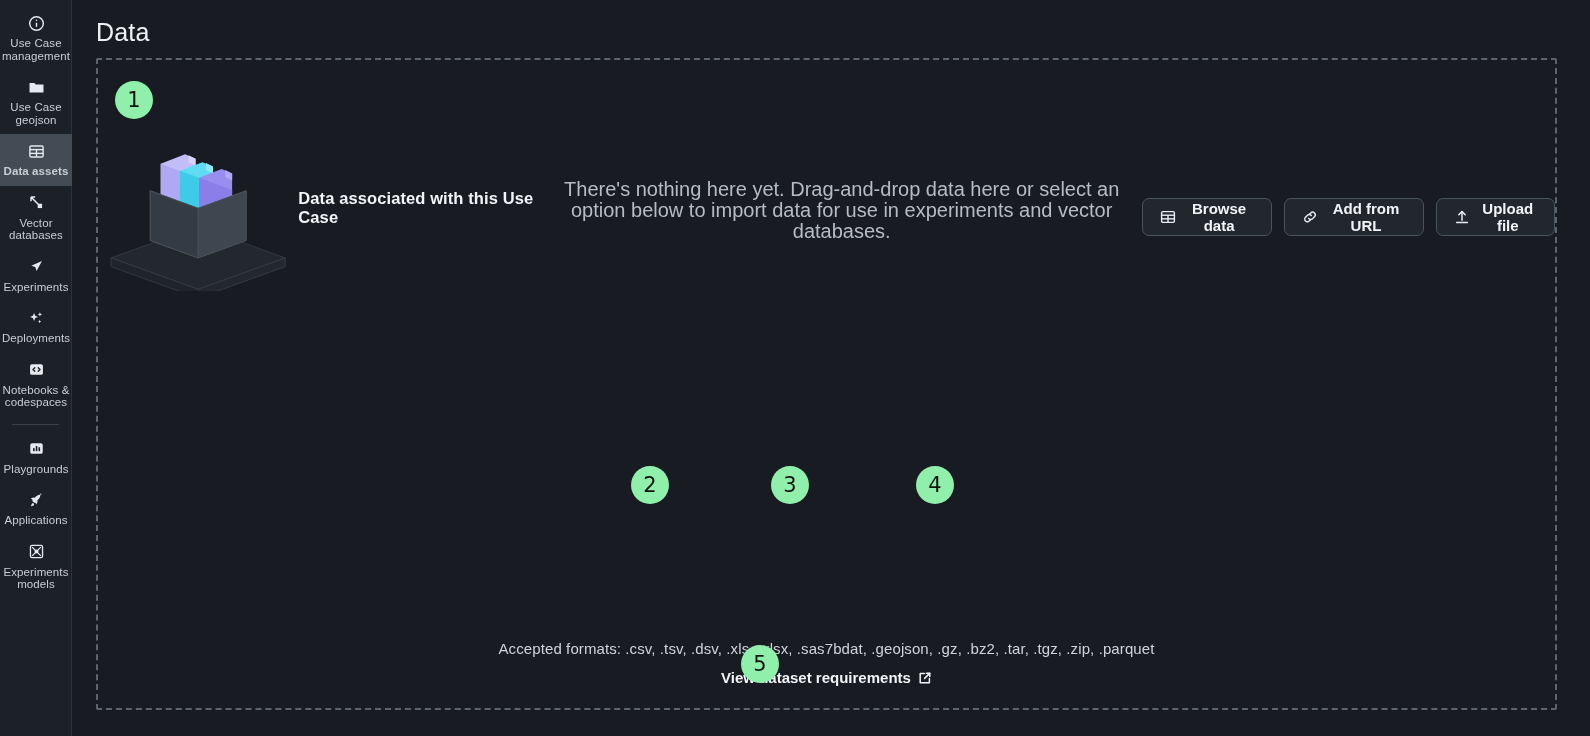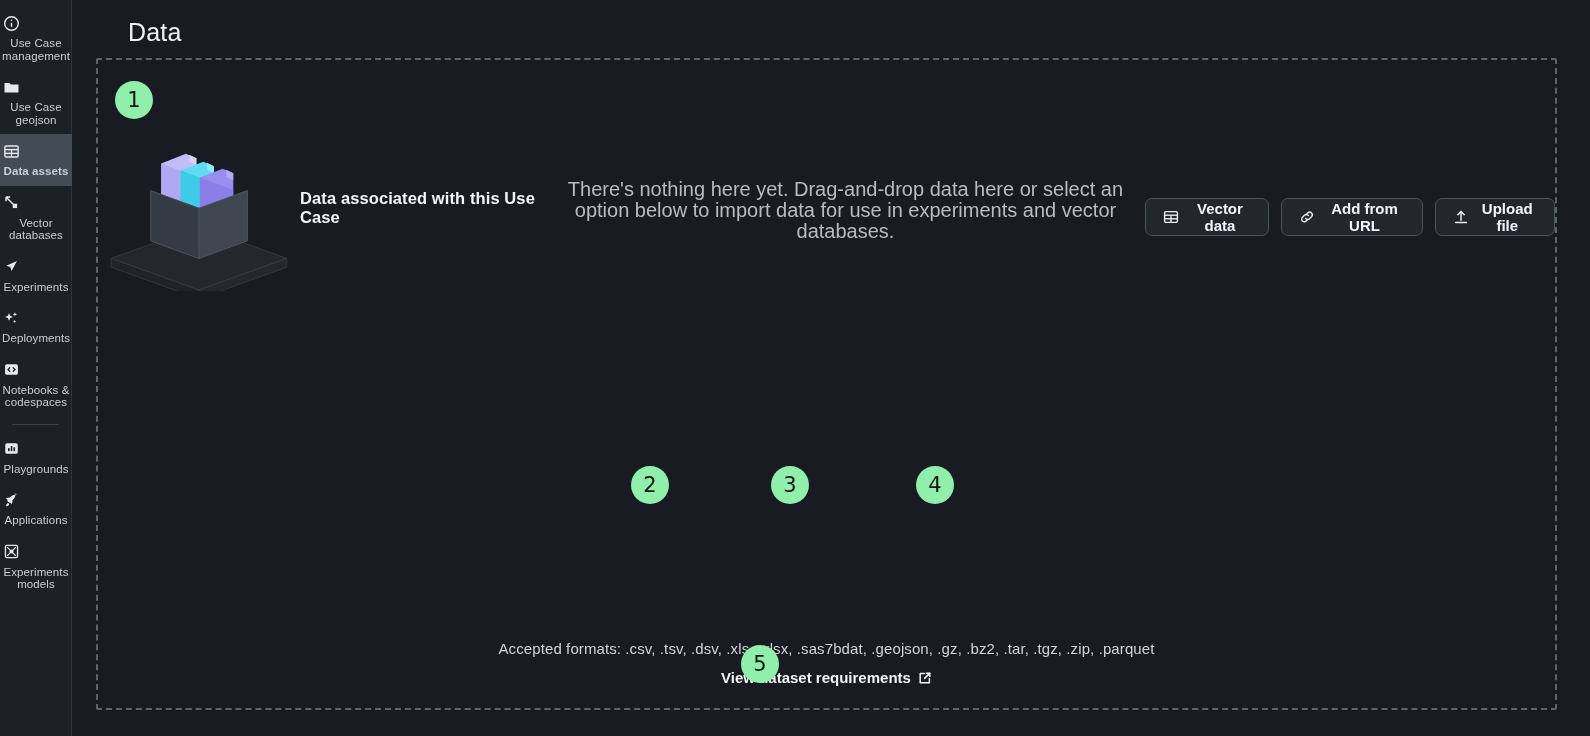--- a/index.html
+++ b/index.html
@@ -16,21 +16,21 @@
     width: 72px; height: 736px;
     background: #1c2027;
     border-right: 1px solid #2c323a;
     padding-top: 6px;
     flex: 0 0 72px;
     position: relative;
   }
   .nav-item {
     width: 72px;
     padding: 8px 2px 8px 2px;
-    display: flex; flex-direction: column; 
+    display: flex; flex-direction: column; align-items: center;
     gap: 5px;
     cursor: pointer;
     color: #c7ccd3;
   }
   .nav-item.active { background: #434b54; font-weight: bold; }
   .nav-item .ico {
     width: 18px; height: 18px;
     display: flex; align-items: center; justify-content: center;
     color: #e6e9ed;
   }
@@ -53,21 +53,20 @@
     background: #181c22;
     padding: 0;
   }
   .page-title {
     color: #f0f2f5;
     font-size: 25px;
     font-weight: 400;
     position: absolute;
     left: 24px; top: 18px;
     letter-spacing: .2px;
-    margin-left: 32px;
   }
   .dropzone {
     position: absolute;
     left: 24px; top: 58px;
     width: 1461px; height: 652px;
     border: 2px dashed #5c656f;
     border-radius: 2px;
     background: #181c22;
   }
 
@@ -313,21 +312,21 @@
 
           <button class="btn">
             <span class="bico">
               <svg viewBox="0 0 16 16" width="16" height="16" fill="none" stroke="currentColor" stroke-width="1.4">
                 <rect x="1.6" y="2.6" width="12.8" height="10.8" rx="1.3"></rect>
                 <line x1="1.6" y1="6.2" x2="14.4" y2="6.2"></line>
                 <line x1="8" y1="6.2" x2="8" y2="13.4"></line>
                 <line x1="1.6" y1="9.8" x2="14.4" y2="9.8"></line>
               </svg>
             </span>
-            <span>Vector data</span>
+            <span>Browse data</span>
           </button>
 
           <button class="btn">
             <span class="bico">
               <svg viewBox="0 0 16 16" width="16" height="16" fill="none" stroke="currentColor" stroke-width="1.4" stroke-linecap="round">
                 <path d="M6.6 9.4a2.6 2.6 0 0 0 3.9.3l2-2a2.6 2.6 0 1 0-3.7-3.7l-1.1 1.1"></path>
                 <path d="M9.4 6.6a2.6 2.6 0 0 0-3.9-.3l-2 2a2.6 2.6 0 1 0 3.7 3.7l1.1-1.1"></path>
               </svg>
             </span>
             <span>Add from URL</span>

